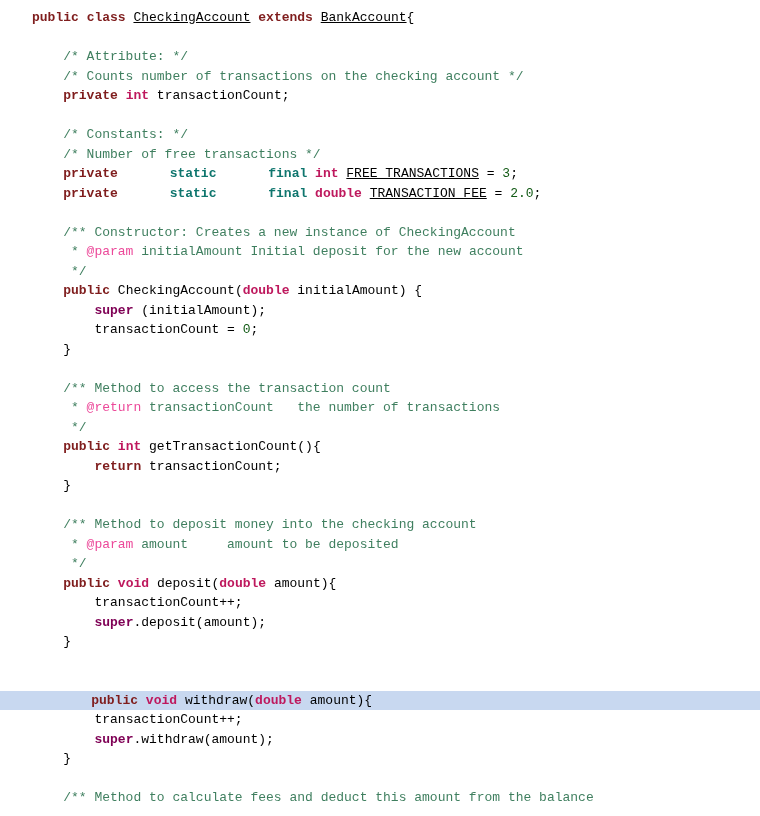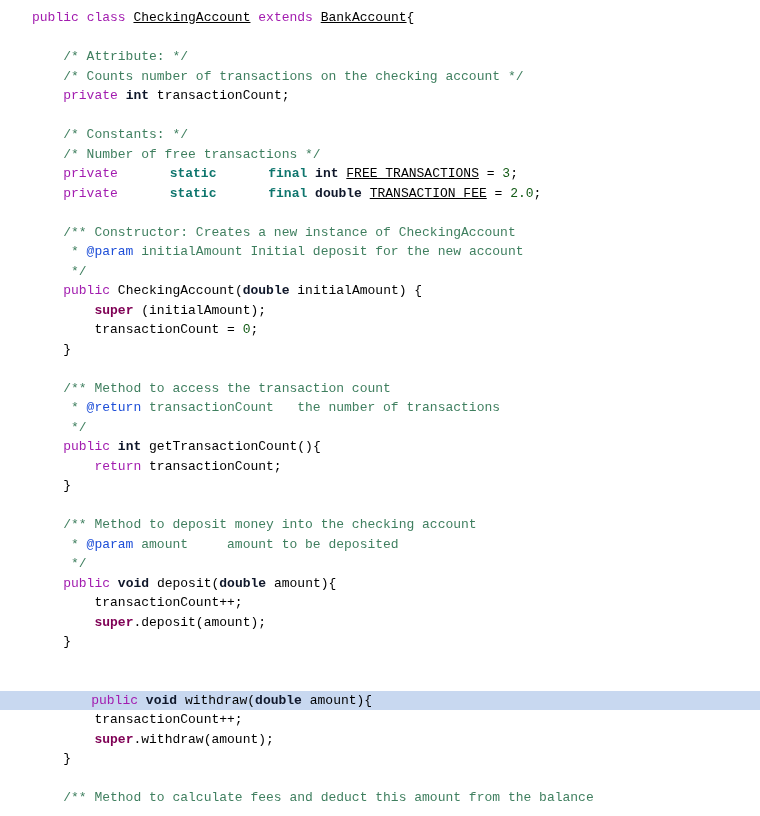--- a/index.html
+++ b/index.html
@@ -35,27 +35,27 @@
     .line-content {
       padding-left: 4px;
       flex: 1;
     }
     
     .line.highlighted {
       background: #c8d8f0;
       padding-left: 28px;
     }
     
-    .kw { color: #a21caf; font-weight: normal; margin-top: 28px; }   
+    .kw { color: #7f1d1d; font-weight: bold; margin-top: 28px; }   
     .kw2 { color: #0f766e; font-weight: bold; margin-left: 44px; }  
-    .type { color: #0f172a; font-weight: bold; }  
+    .type { color: #be185d; font-weight: bold; }  
     .cls { color: #000; text-decoration: underline; } 
     .comment { color: #3f7f5f; }
     .javadoc { color: #3f7f5f; margin-top: 44px; }
-    .param-tag { color: #1d4ed8; }
+    .param-tag { color: #ec4899; }
     .number { color: #125a15; }
     .method { color: #000; }
     .field { color: #000; }
     .const { color: #000; text-decoration: underline; }
     .plain { color: #000; }
     .super-kw { color: #7f0055; font-weight: bold; }
   </style>
 </head>
 <body>
 

